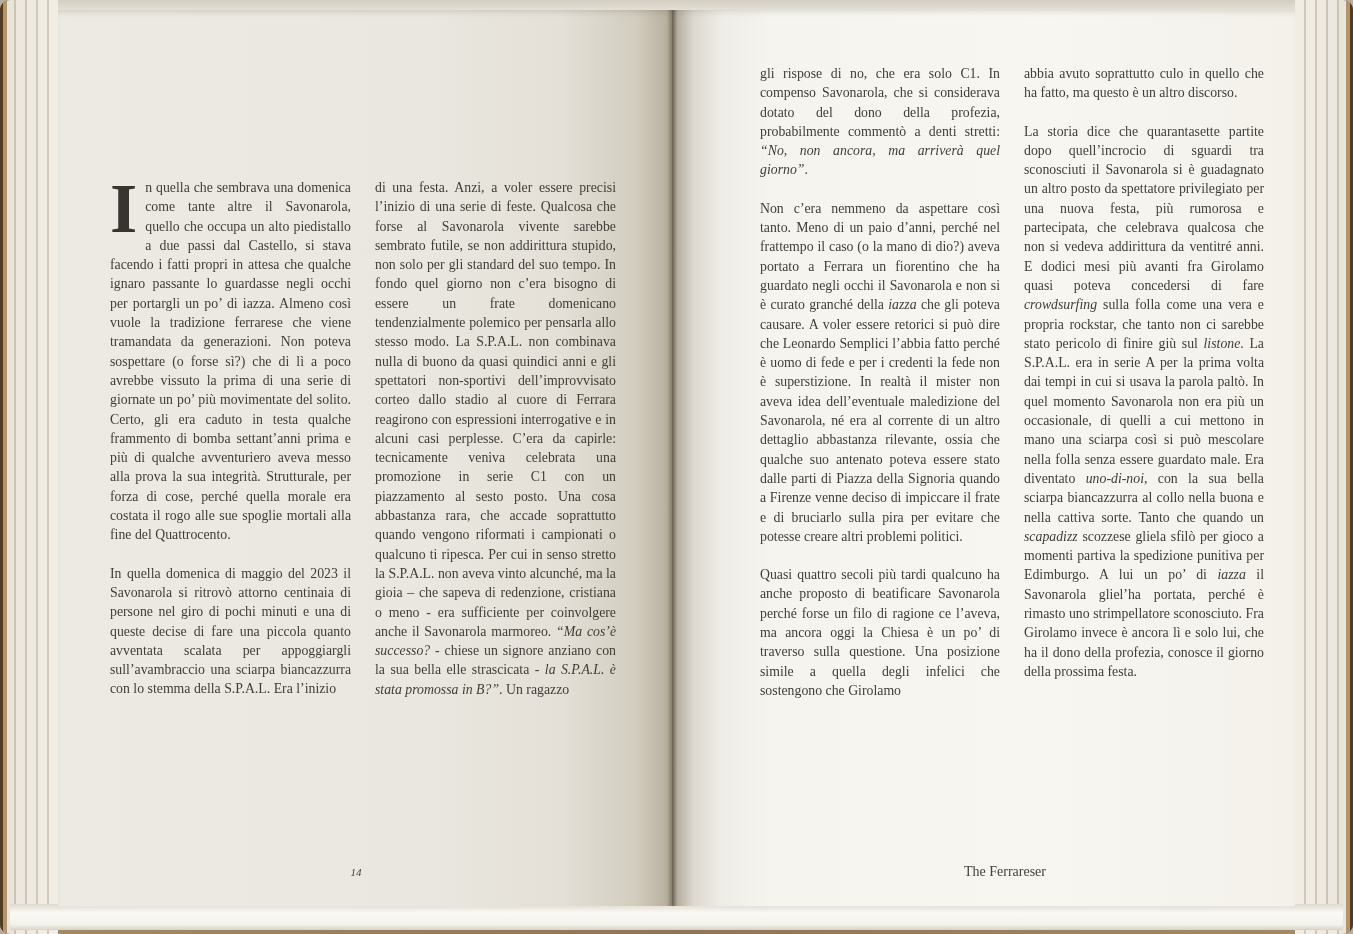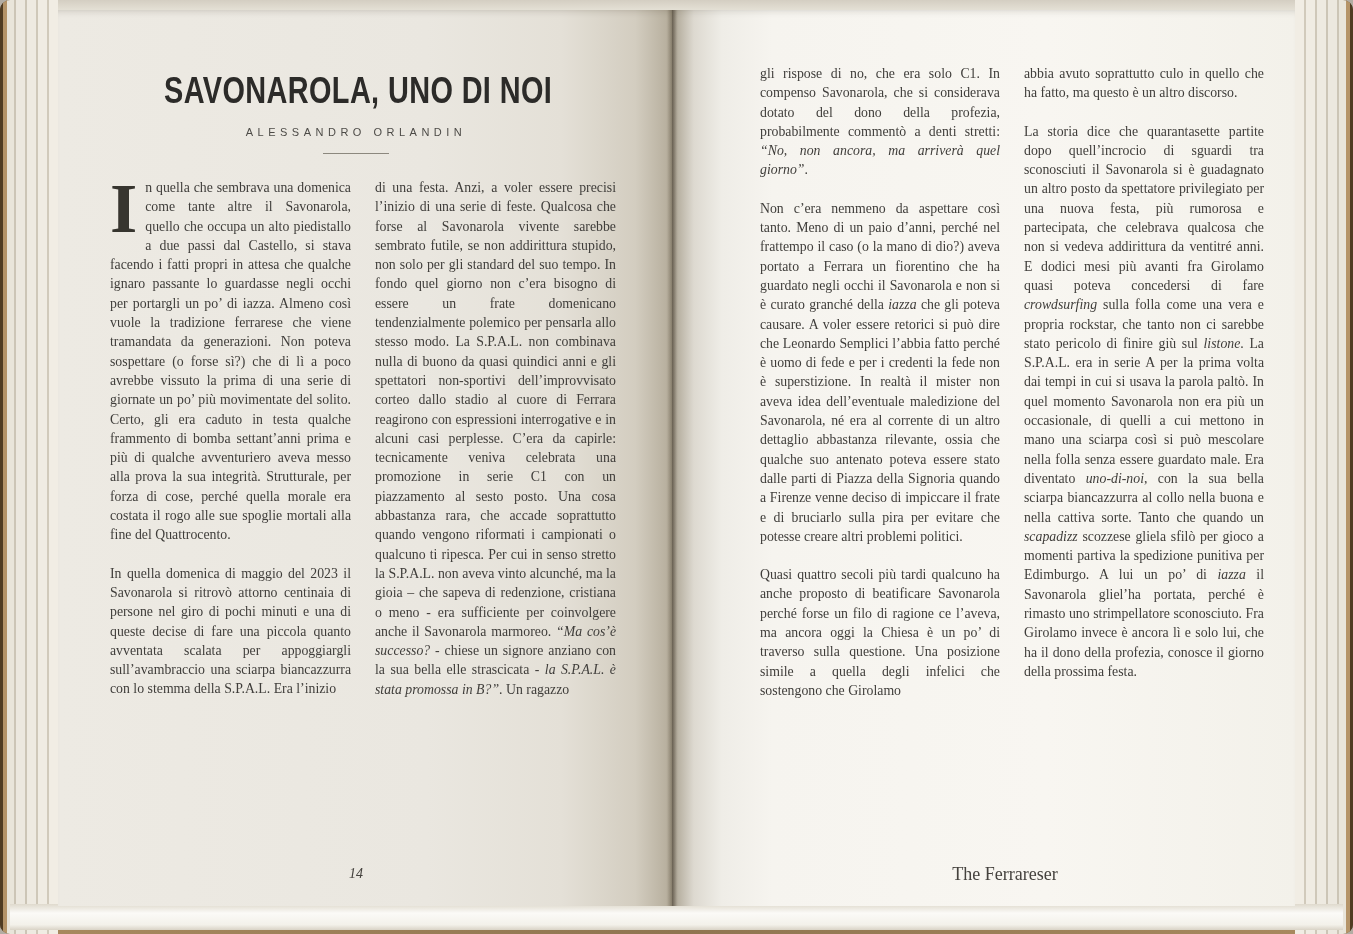--- a/index.html
+++ b/index.html
@@ -87,40 +87,35 @@
   }
   .para:last-child{margin-bottom:0;}
   .para em{font-style:italic;}
   .dropcap::first-letter{
     float:left;
     font-size:70px;line-height:.78;
     font-weight:700;color:#37352f;
     padding:4px 8px 0 0;
   }
   
-  .folio{position:absolute;text-align:center;font-size:14px;color:#45423e;}
+  .folio{position:absolute;text-align:center;font-size:11px;color:#45423e;}
   .folio-left{left:52px;width:492px;top:856px;font-style:italic;}
-  .folio-right{left:88px;width:490px;top:854px;font-size:18px;}
+  .folio-right{left:88px;width:490px;top:854px;font-size:14px;}
 </style>
 </head>
 <body>
 
 <div class="book">
 
   <div class="page-stack page-stack-left"></div>
   <div class="page-stack page-stack-right"></div>
   <div class="top-edge"></div>
   <div class="bottom-edge"></div>
 
   <div class="page page-left">
-    <header class="article-header">
-      <h1 class="title">SAVONAROLA, UNO DI NOI</h1>
-      <div class="author">ALESSANDRO ORLANDIN</div>
-      <div class="divider"></div>
-    </header>
     <div class="cols cols-left">
       <div class="col">
         <p class="para dropcap">In quella che sembrava una domenica come tante altre il Savonarola, quello che occupa un alto piedistallo a due passi dal Castello, si stava facendo i fatti propri in attesa che qualche ignaro passante lo guardasse negli occhi per portargli un po’ di iazza. Almeno così vuole la tradizione ferrarese che viene tramandata da generazioni. Non poteva sospettare (o forse sì?) che di lì a poco avrebbe vissuto la prima di una serie di giornate un po’ più movimentate del solito. Certo, gli era caduto in testa qualche frammento di bomba settant’anni prima e più di qualche avventuriero aveva messo alla prova la sua integrità. Strutturale, per forza di cose, perché quella morale era costata il rogo alle sue spoglie mortali alla fine del Quattrocento.</p>
         <p class="para">In quella domenica di maggio del 2023 il Savonarola si ritrovò attorno centinaia di persone nel giro di pochi minuti e una di queste decise di fare una piccola quanto avventata scalata per appoggiargli sull’avambraccio una sciarpa biancazzurra con lo stemma della S.P.A.L. Era l’inizio</p>
       </div>
       <div class="col">
         <p class="para">di una festa. Anzi, a voler essere precisi l’inizio di una serie di feste. Qualcosa che forse al Savonarola vivente sarebbe sembrato futile, se non addirittura stupido, non solo per gli standard del suo tempo. In fondo quel giorno non c’era bisogno di essere un frate domenicano tendenzialmente polemico per pensarla allo stesso modo. La S.P.A.L. non combinava nulla di buono da quasi quindici anni e gli spettatori non-sportivi dell’improvvisato corteo dallo stadio al cuore di Ferrara reagirono con espressioni interrogative e in alcuni casi perplesse. C’era da capirle: tecnicamente veniva celebrata una promozione in serie C1 con un piazzamento al sesto posto. Una cosa abbastanza rara, che accade soprattutto quando vengono riformati i campionati o qualcuno ti ripesca. Per cui in senso stretto la S.P.A.L. non aveva vinto alcunché, ma la gioia – che sapeva di redenzione, cristiana o meno - era sufficiente per coinvolgere anche il Savonarola marmoreo. <em>“Ma cos’è successo?</em> - chiese un signore anziano con la sua bella elle strascicata - <em>la S.P.A.L. è stata promossa in B?”</em>. Un ragazzo</p>
       </div>
     </div>
     <div class="folio folio-left">14</div>

